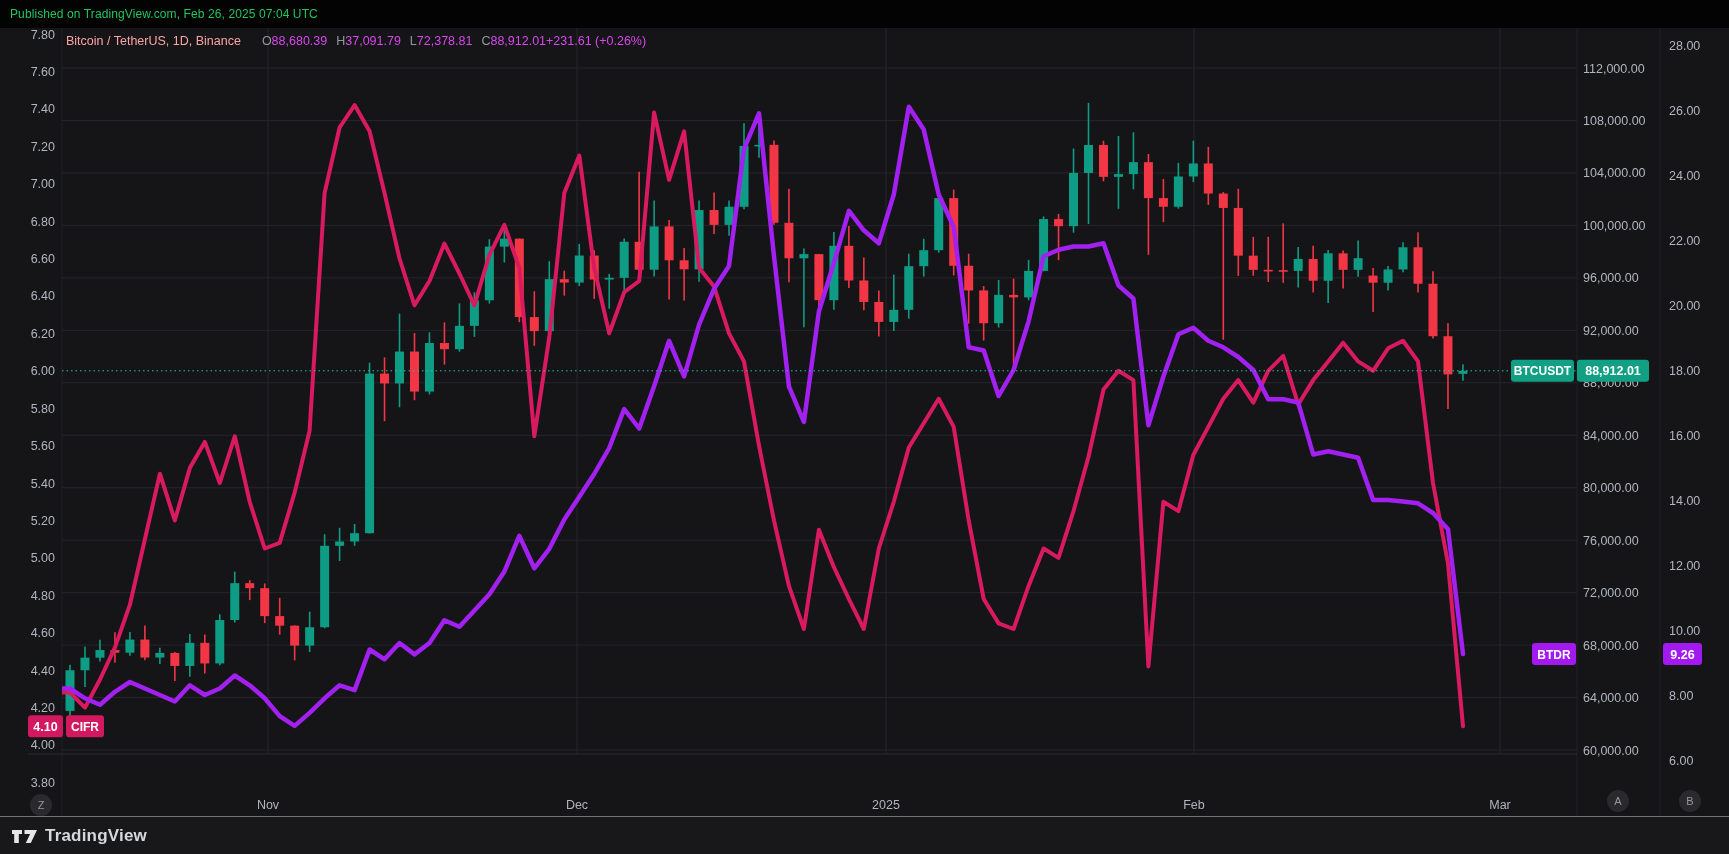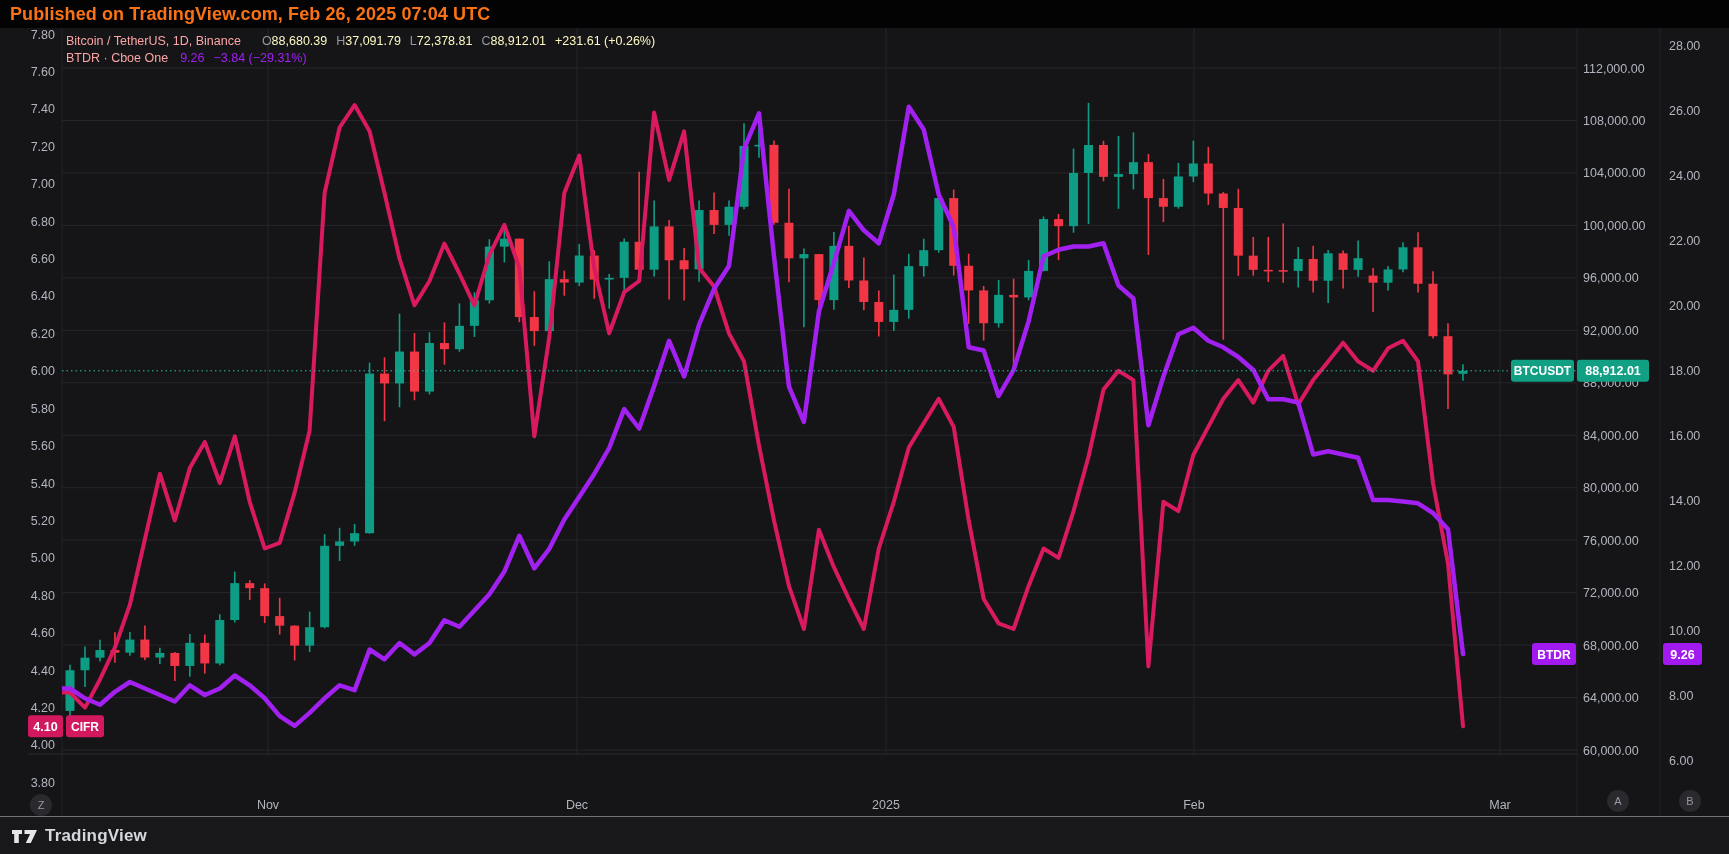--- a/index.html
+++ b/index.html
@@ -2,28 +2,28 @@
 <html><head>
 <meta charset="utf-8">
 <style>
   html,body{margin:0;padding:0;background:#151518;width:1729px;height:854px;overflow:hidden;
     font-family:"Liberation Sans", sans-serif;}
   #stage{position:relative;width:1729px;height:854px;background:#151518;}
   #chart-svg{position:absolute;left:0;top:0;}
   
   .pub-bar{position:absolute;left:0;top:0;width:1729px;height:28px;background:#030303;
     display:flex;align-items:center;z-index:5;}
-  .pub-bar span{color:#f97316;font-size:18px;font-weight:700;margin-left:10px;letter-spacing:.1px;}
+  .pub-bar span{color:#22c55e;font-size:12px;font-weight:400;margin-left:10px;letter-spacing:.1px;}
   
   .legend{position:absolute;left:66px;top:33px;z-index:4;font-size:12.5px;line-height:17.2px;}
   .legend-row{white-space:nowrap;}
   .legend .t{color:#fca5a5;margin-right:12px;}
   .legend .k{color:#9598a1;margin-left:9px;}
-  .legend .v{color:#fef9c3;}
-  .legend .chg{margin-left:9px;}
+  .legend .v{color:#d946ef;}
+  .legend .chg{}
   .legend .pink{color:#d91a60;}
   .legend .purple{color:#a220f0;}
   .legend .gap{margin-left:9px;}
   
   .footer{position:absolute;left:0;top:816px;width:1729px;height:38px;background:#18181b;
     border-top:1px solid #737373;display:flex;align-items:center;z-index:5;}
   .tv-logo{display:flex;align-items:center;margin-left:11px;}
   .tv-logo svg{display:block;}
   .tv-brand{color:#d6d8dc;font-size:17px;font-weight:700;margin-left:7px;letter-spacing:.2px;}
 </style>
@@ -350,23 +350,20 @@
     </svg>
 
   <div class="pub-bar">
     <span>Published on TradingView.com, Feb 26, 2025 07:04 UTC</span>
   </div>
 
   <div class="legend">
     <div class="legend-row">
       <span class="t">Bitcoin / TetherUS, 1D, Binance</span><span class="k">O</span><span class="v">88,680.39</span><span class="k">H</span><span class="v">37,091.79</span><span class="k">L</span><span class="v">72,378.81</span><span class="k">C</span><span class="v">88,912.01</span><span class="v chg">+231.61 (+0.26%)</span>
     </div>
-    <div class="legend-row">
-      <span class="t">BTDR · Cboe One</span><span class="purple">9.26</span><span class="purple gap">−3.84 (−29.31%)</span>
-    </div>
   </div>
 
   <div class="footer">
     <div class="tv-logo">
       <svg width="27" height="19" viewBox="0 0 27 19">
         <path d="M1 3 h10 v4 h-3.2 v9 h-4.6 v-9 H1 Z" fill="#e6e6e8"></path>
         <path d="M13.5 3 h12.5 l-6.2 13 h-5 l4.3-9 h-5.6 Z" fill="#e6e6e8"></path>
       </svg>
       <span class="tv-brand">TradingView</span>
     </div>

